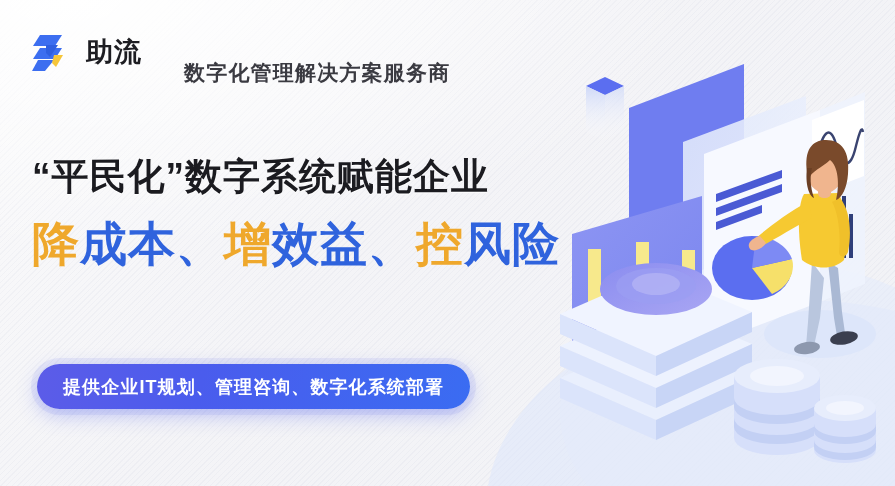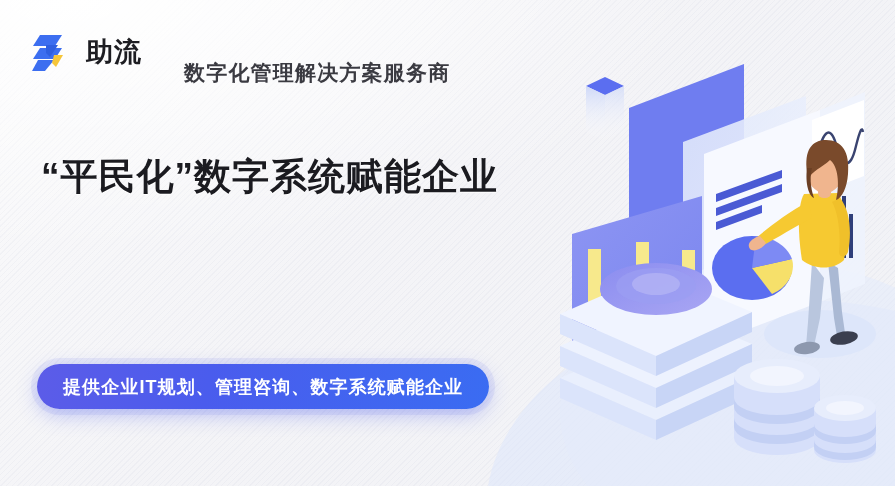--- a/index.html
+++ b/index.html
@@ -61,21 +61,20 @@
     font-size:21px; font-weight:700; color:#3a3a41;
     letter-spacing:1.2px; line-height:1;margin-top:40px;
   }
 
   
   .h1 {
     position:absolute; left:32px; top:155px;
     font-size:37px; font-weight:900; color:#1b1b20;
     letter-spacing:1px; line-height:1.18; white-space:nowrap;
     text-shadow:0 1px 0 rgba(255,255,255,.9);
-    margin-left:9px;
   }
   .h2 {
     position:absolute; left:32px; top:216px;
     font-size:47px; font-weight:900; letter-spacing:1px;
     line-height:1.18; white-space:nowrap;
   }
   .cw { color:#2f63dd; }   
   .co { color:#efa82c; }   
 
   
@@ -121,23 +120,26 @@
 
     <span class="logo-word">助流</span>
 
     <span class="hdr-sep"></span>
 
     <span class="tagline">数字化管理解决方案服务商</span>
   </div>
 
   <div class="h1">“平民化”数字系统赋能企业</div>
 
+  <div class="h2">
+    <span class="co">降</span><span class="cw">成本、</span><span class="co">增</span><span class="cw">效益、</span><span class="co">控</span><span class="cw">风险</span>
+  </div>
 
   <div class="pill">
-    <span>提供企业IT规划、管理咨询、数字系统赋能企业</span>
+    <span>提供企业IT规划、管理咨询、数字化系统部署</span>
   </div>
 
   <div class="art">
     <svg viewBox="0 0 375 440" xmlns="http://www.w3.org/2000/svg">
       <defs>
         <linearGradient id="cubeG" x1="0" y1="0" x2="0" y2="1">
           <stop offset="0%" stop-color="#cfd9f8"></stop>
           <stop offset="100%" stop-color="#ffffff" stop-opacity="0"></stop>
         </linearGradient>
         <linearGradient id="midG" x1="0" y1="0" x2="1" y2="1">

